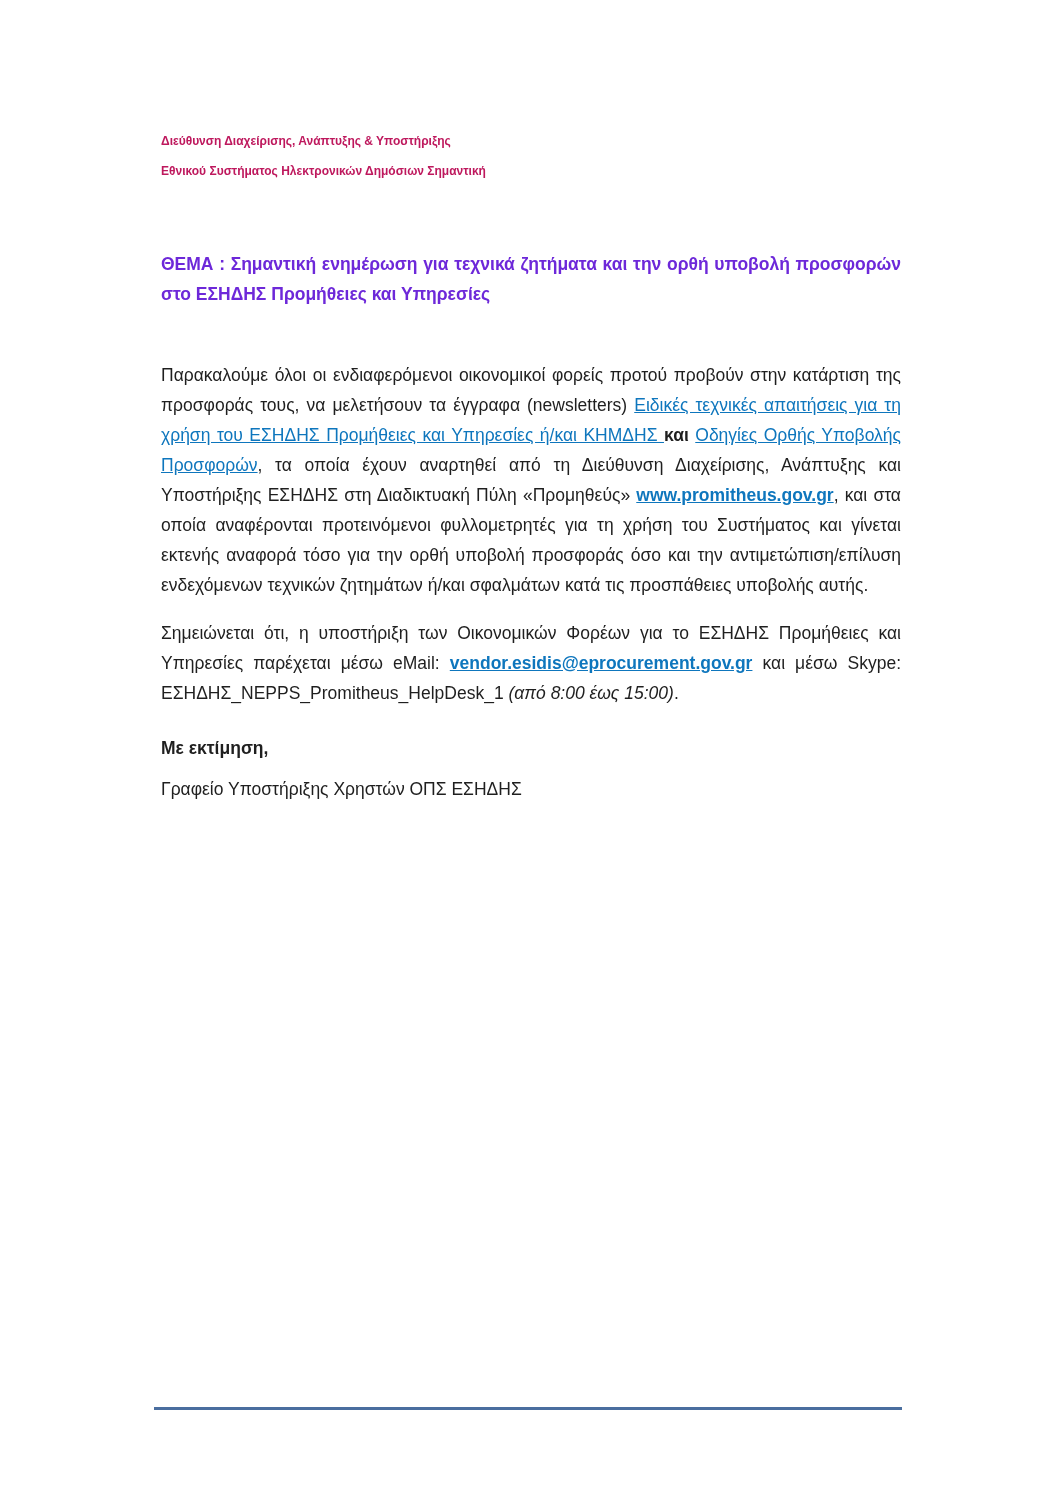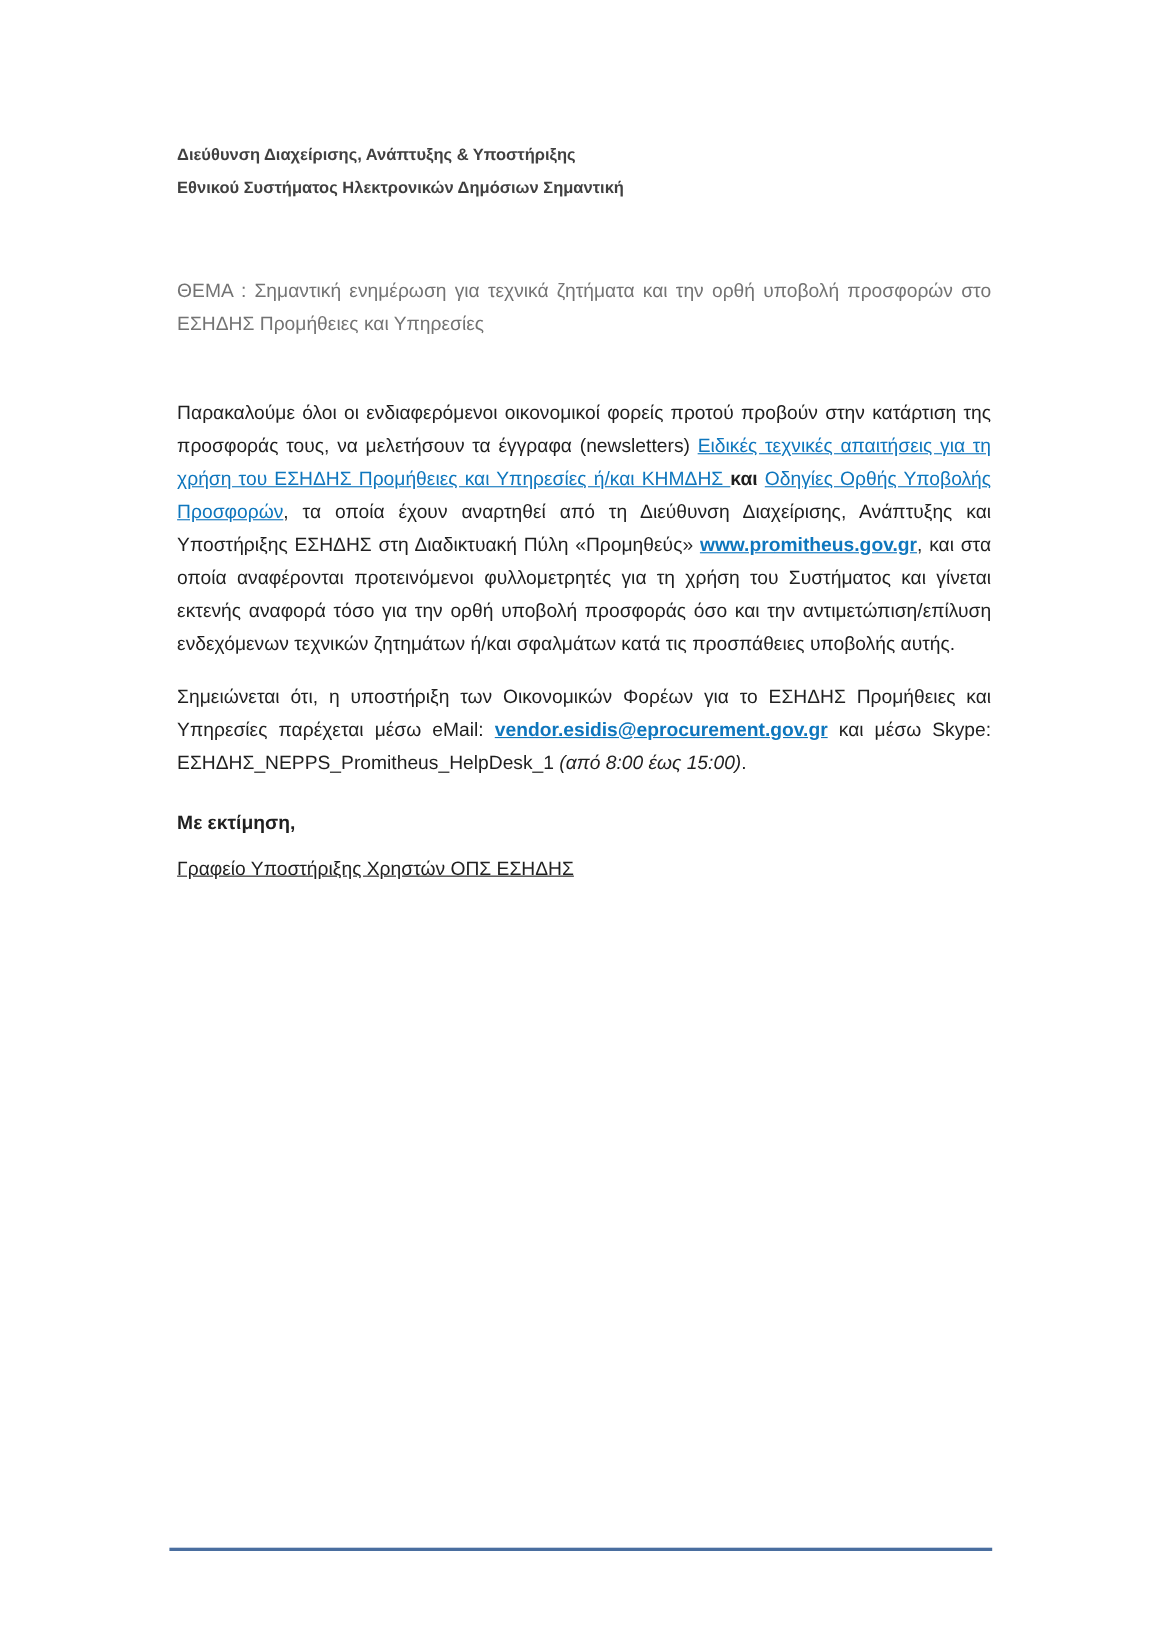--- a/index.html
+++ b/index.html
@@ -20,42 +20,42 @@
     background: #ffffff;
     overflow: hidden;
   }
   .block {
     position: absolute;
     left: 161px;
     width: 740px;
   }
   .doc-header {
     top: 126px;
-    font-size: 15px;
+    font-size: 12px;
     font-weight: bold;
-    color: #404040;
+    color: #be185d;
     line-height: 30px;
   }
   .doc-subject {
     top: 249px;
     font-size: 17.5px;
-    font-weight: normal;
-    color: #737373;
+    font-weight: bold;
+    color: #6d28d9;
     line-height: 30px;
     text-align: justify;
   }
   .para {
     font-size: 17.5px;
     line-height: 30px;
     text-align: justify;
   }
   .para-1 { top: 342px; }
   .para-2 { top: 600px; }
   .closing-salutation { top: 733px; font-size: 17.5px; line-height: 30px; font-weight: bold; }
-  .closing-signature  { top: 774px; font-size: 17.5px; line-height: 30px; text-decoration: underline; }
+  .closing-signature  { top: 774px; font-size: 17.5px; line-height: 30px; }
   a.doc-link {
     color: #0e76bd;
     text-decoration: underline;
     cursor: pointer;
   }
   a.doc-link.bold { font-weight: bold; }
   .bold-black { font-weight: bold; }
   .italic { font-style: italic; }
   .footer-rule {
     position: absolute;

